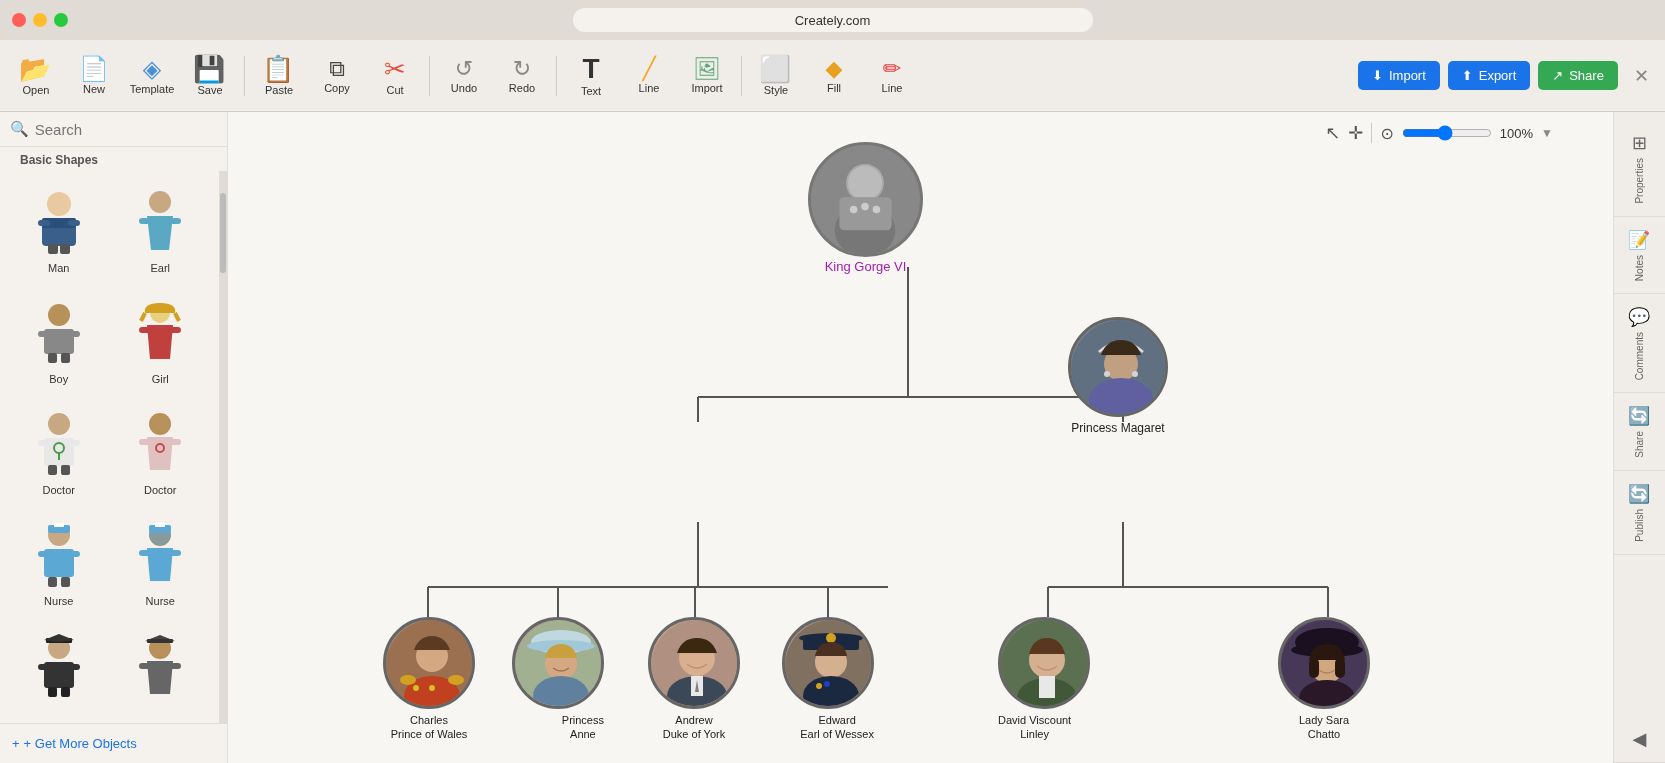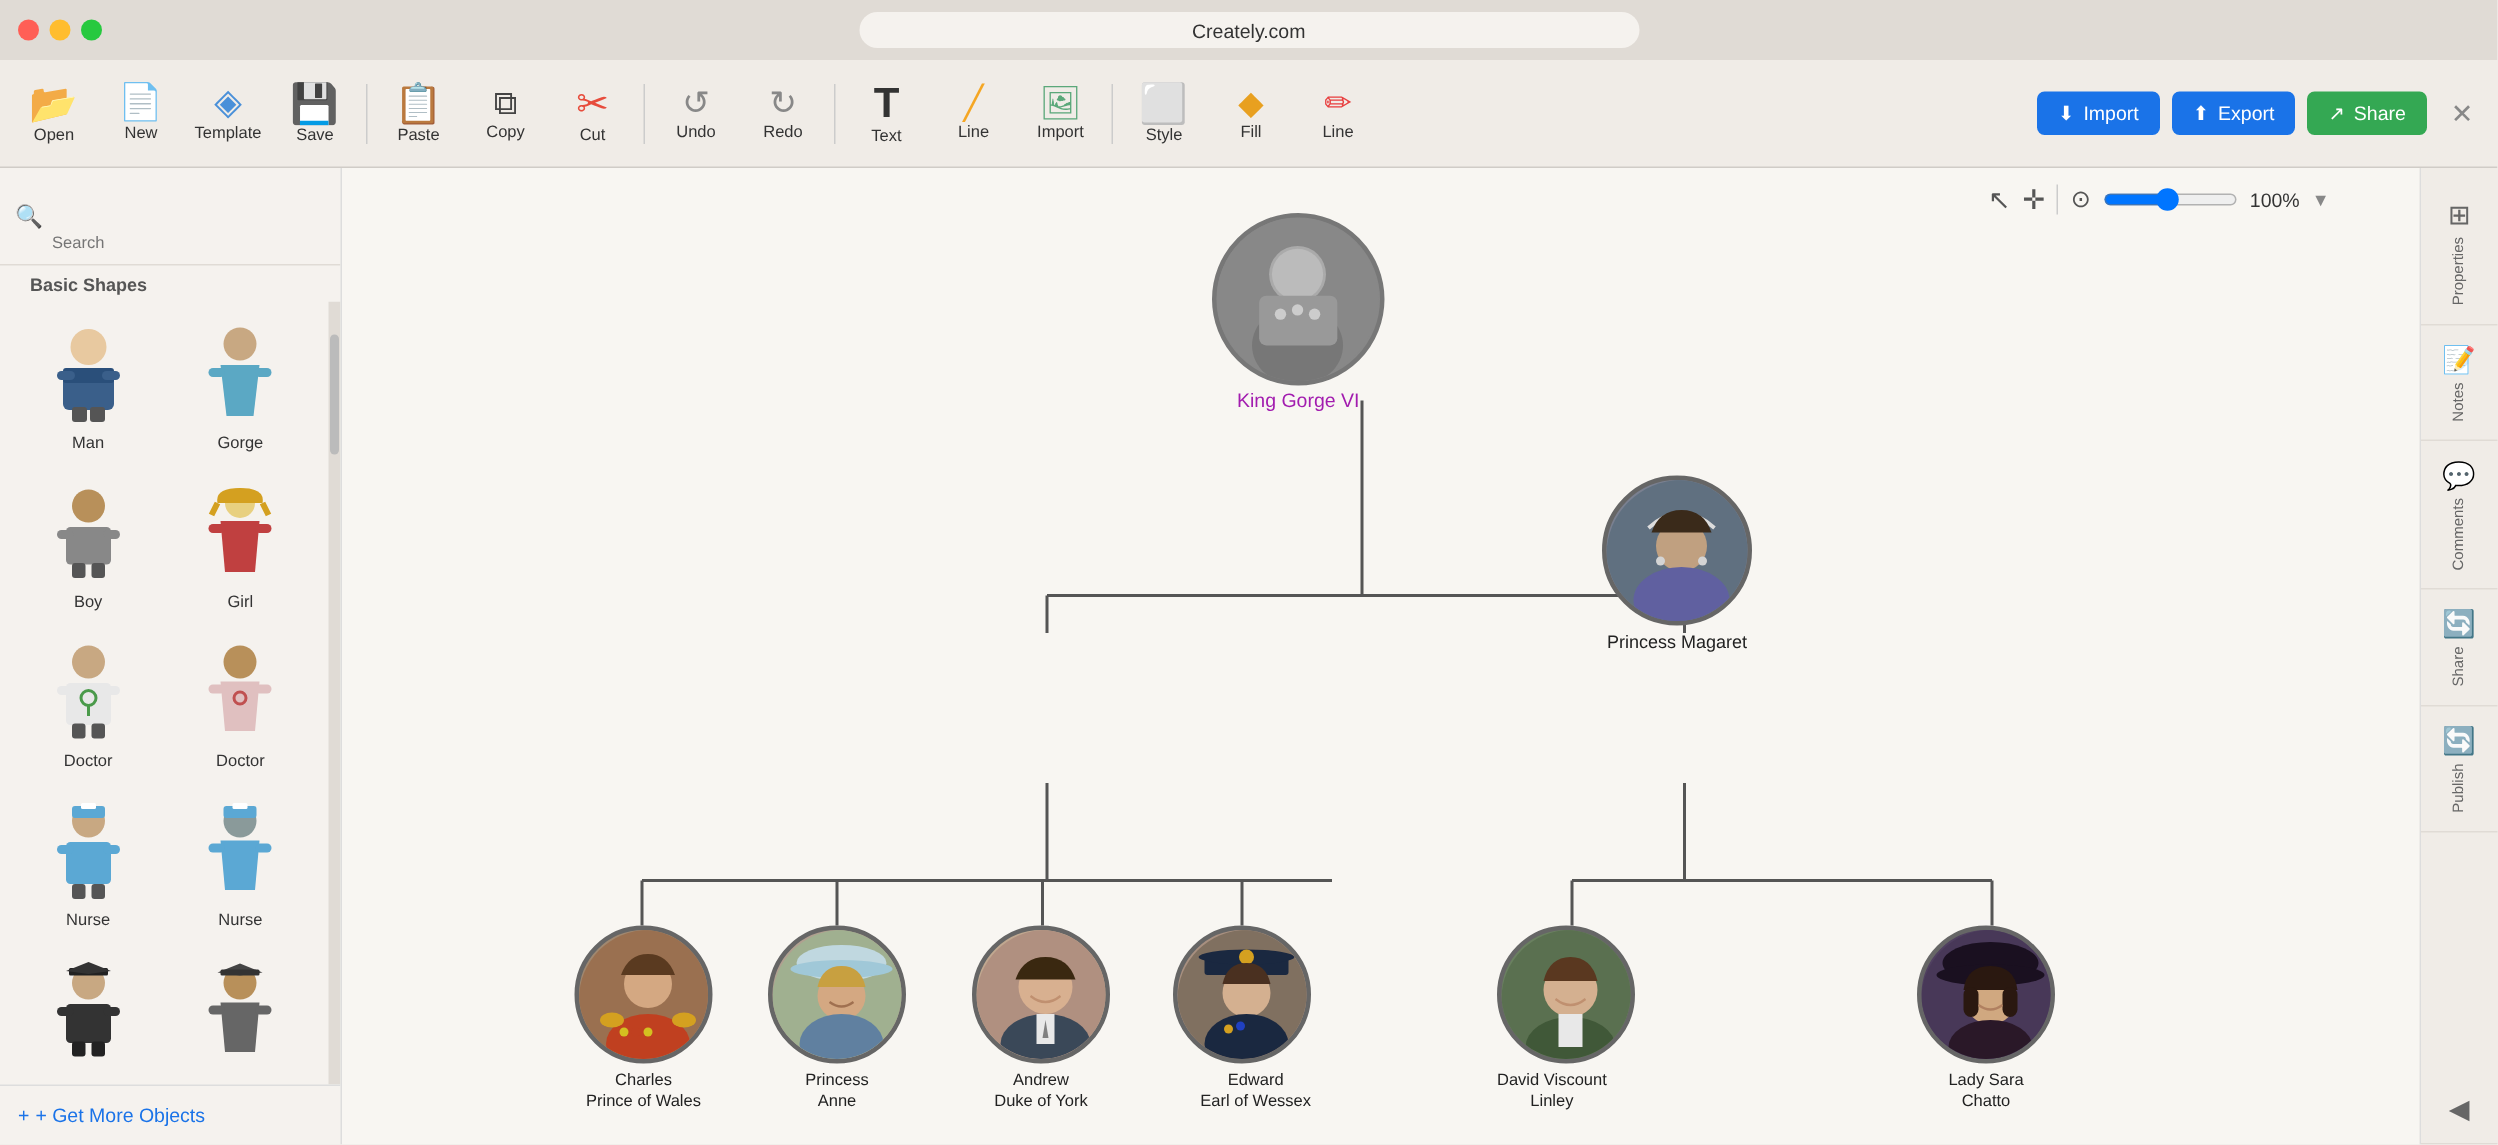--- a/index.html
+++ b/index.html
@@ -71,21 +71,21 @@
       background: #f5f2ee;
       border-right: 1px solid #ddd;
       display: flex;
       flex-direction: column;
       overflow: hidden;
     }
     .search-bar {
       display: flex; align-items: center; padding: 8px 10px; border-bottom: 1px solid #e0dbd5;
     }
     .search-bar input {
-      border: none; background: transparent; font-size: 11px; outline: none; width: 100%; color: #737373; margin-top: 36px;
+      border: none; background: transparent; font-size: 15px; outline: none; width: 100%; color: #737373;
     }
     .search-icon { font-size: 15px; color: #888; margin-right: 6px; }
     .shapes-label {
       font-size: 12px; font-weight: 600; color: #555; padding: 6px 20px 4px;
     }
     .shapes-grid {
       display: grid; grid-template-columns: 1fr 1fr;
       overflow-y: auto; flex: 1; padding: 4px 8px;
       scrollbar-width: thin;
     }
@@ -258,21 +258,21 @@
           <span class="shape-name">Man</span>
         </div>
 
         <div class="shape-item">
           <svg width="70" height="70" viewBox="0 0 70 70">
             <circle cx="35" cy="14" r="11" fill="#c8a882"></circle>
             <polygon points="22,28 48,28 44,62 26,62" fill="#5ba8c4"></polygon>
             <rect x="14" y="30" width="11" height="6" rx="3" fill="#5ba8c4"></rect>
             <rect x="45" y="30" width="11" height="6" rx="3" fill="#5ba8c4"></rect>
           </svg>
-          <span class="shape-name">Gorge</span>
+          <span class="shape-name">Earl</span>
         </div>
 
         <div class="shape-item">
           <svg width="70" height="70" viewBox="0 0 70 70">
             <circle cx="35" cy="16" r="11" fill="#b8905a"></circle>
             <rect x="20" y="30" width="30" height="25" rx="3" fill="#888"></rect>
             <rect x="14" y="32" width="11" height="6" rx="3" fill="#888"></rect>
             <rect x="45" y="32" width="11" height="6" rx="3" fill="#888"></rect>
             <rect x="24" y="54" width="9" height="10" rx="2" fill="#555"></rect>
             <rect x="37" y="54" width="9" height="10" rx="2" fill="#555"></rect>
@@ -497,21 +497,21 @@
           <path d="M28,30 Q33,16 46,16 Q59,16 64,30" fill="#5a3a20"></path>
 
           <circle cx="30" cy="68" r="3" fill="#d4c020"></circle>
           <circle cx="38" cy="68" r="3" fill="#c04020"></circle>
           <circle cx="46" cy="68" r="3" fill="#d4c020"></circle>
         </svg>
       </div>
       <span style="font-size:11px; color:#222; margin-top:4px; text-align:center; line-height:1.3;">Charles<br>Prince of Wales</span>
     </div>
 
-    <div style="position:absolute; top:505px; left:284px; display:flex; flex-direction:column; align-items:center;">
+    <div style="position:absolute; top:505px; left:284px; display:flex; flex-direction:column; align-items:flex-end;">
       <div style="width:92px; height:92px; border-radius:50%; border:3px solid #666; overflow:hidden; background:#b0a090;">
         <svg width="92" height="92" viewBox="0 0 92 92">
           <circle cx="46" cy="46" r="46" fill="#a0b090"></circle>
 
           <ellipse cx="46" cy="22" rx="30" ry="12" fill="#c0d8e0"></ellipse>
 
           <ellipse cx="46" cy="26" rx="34" ry="6" fill="#a0c8d8"></ellipse>
 
           <circle cx="46" cy="44" r="16" fill="#d4a882"></circle>
 

